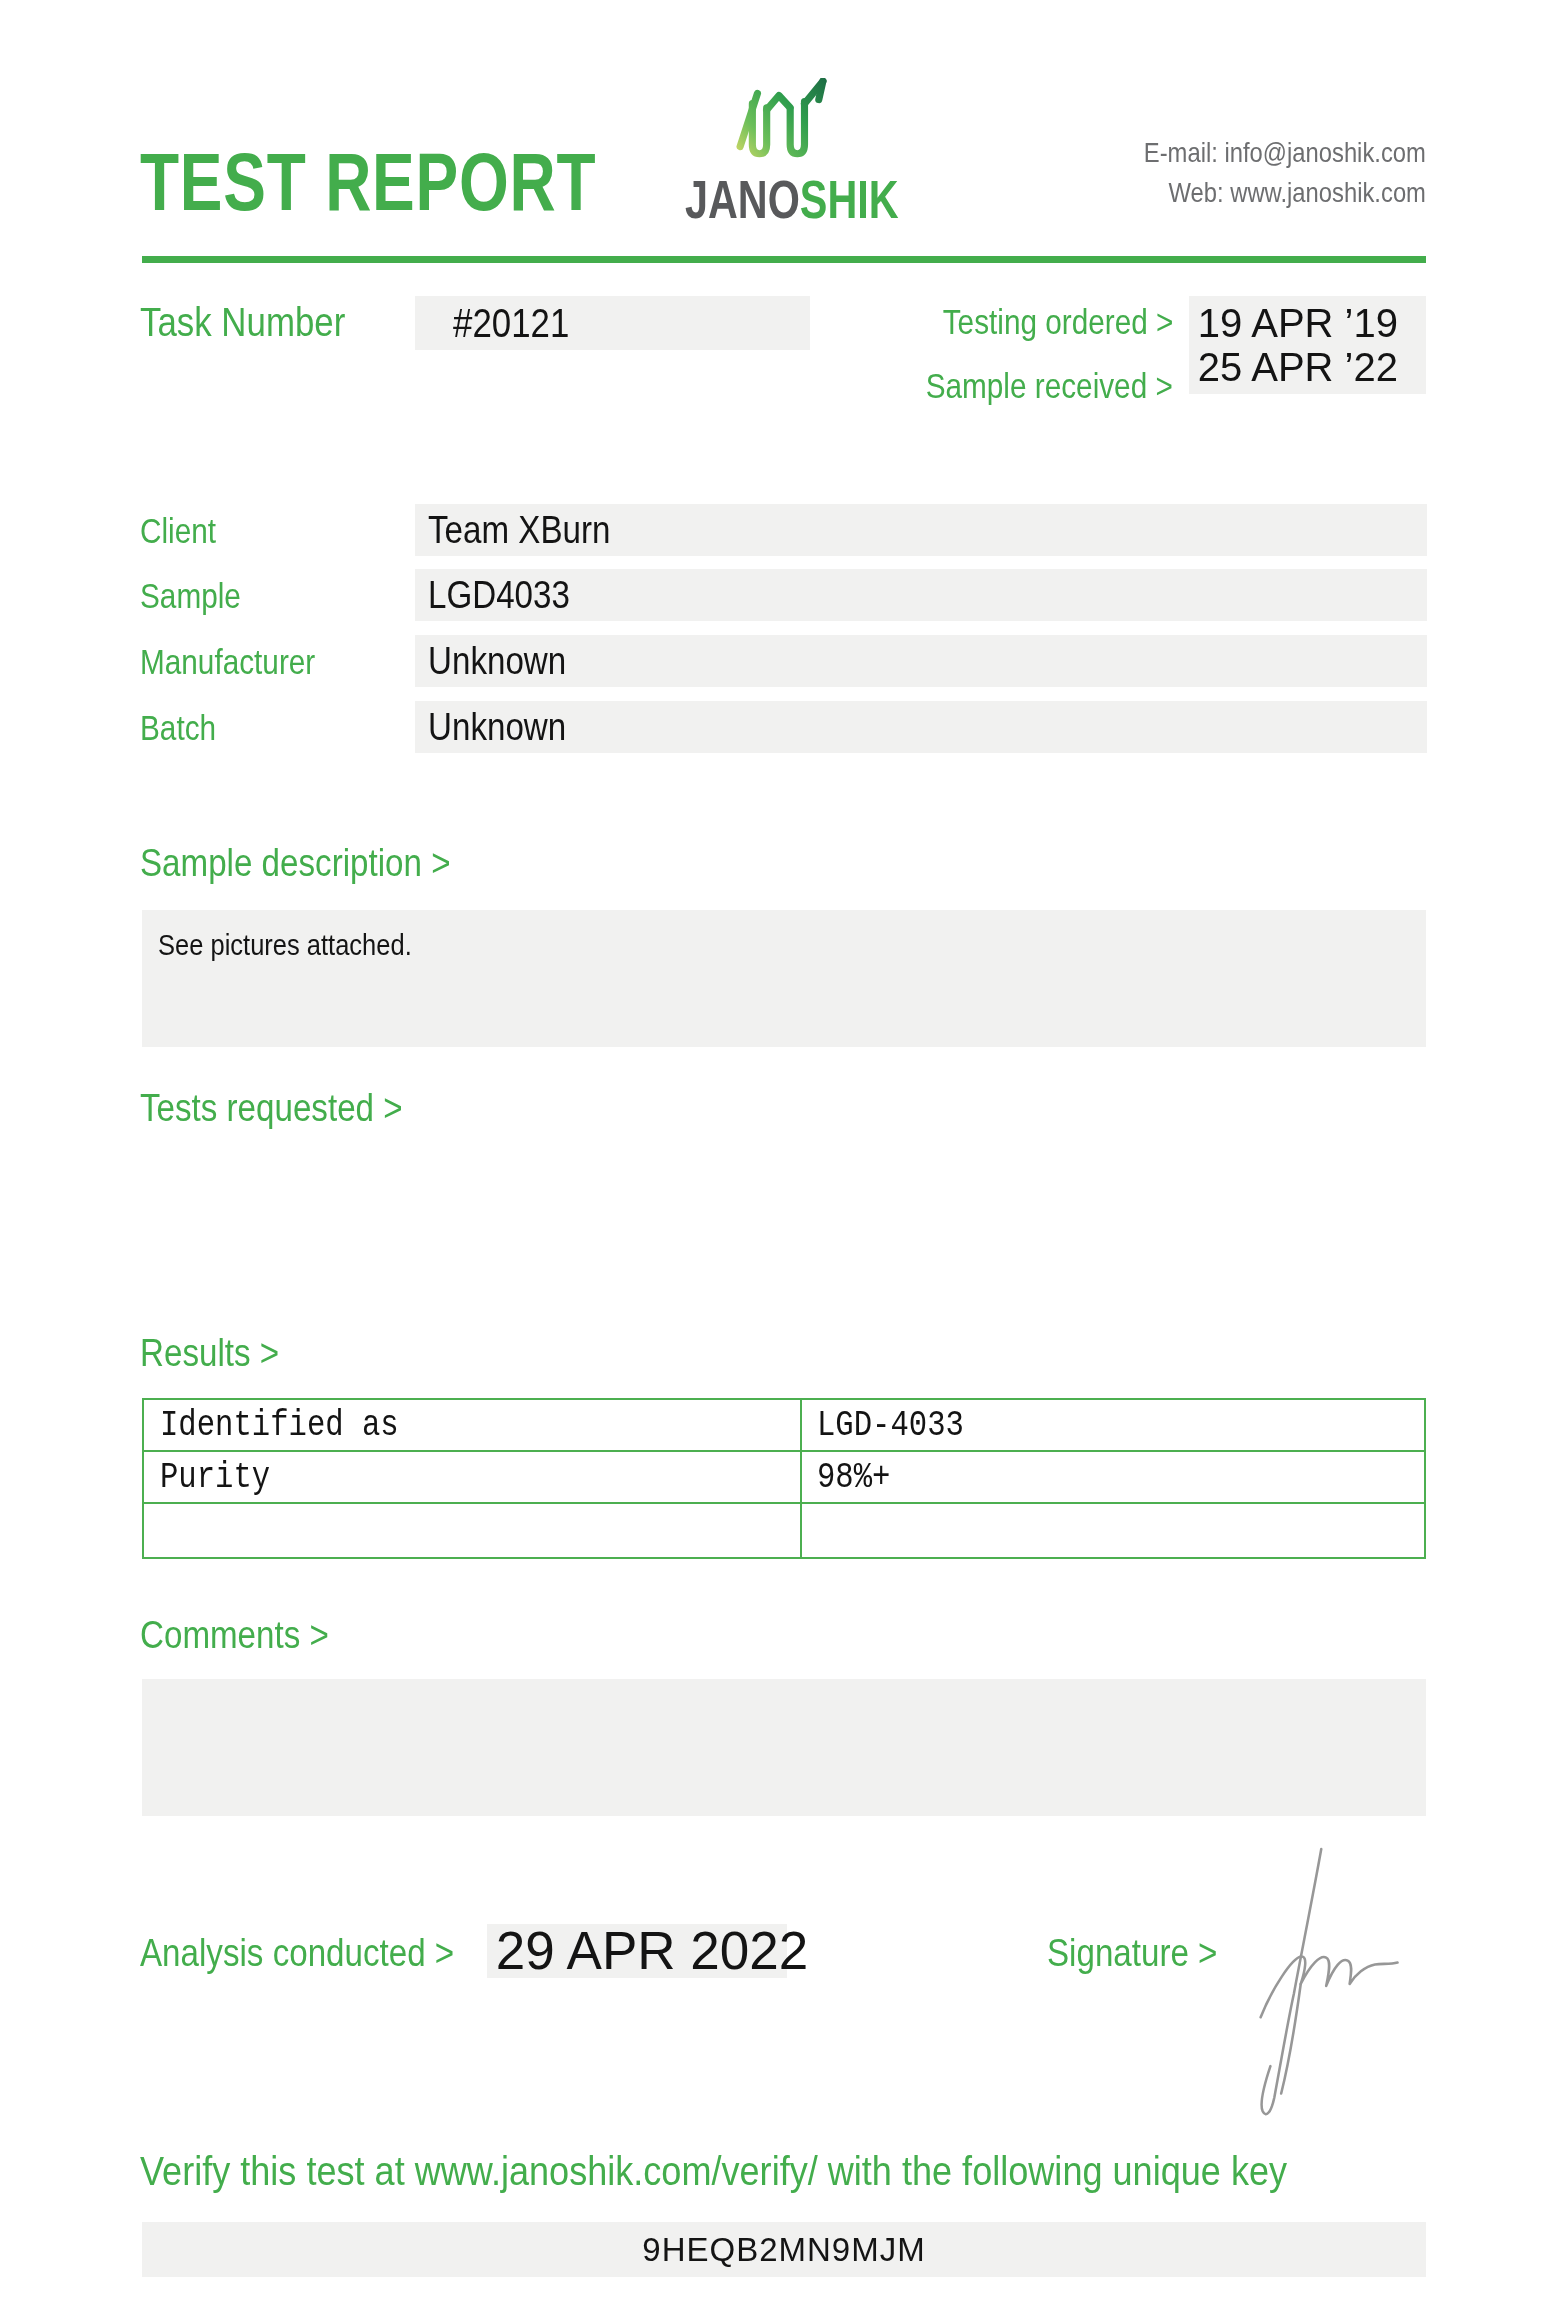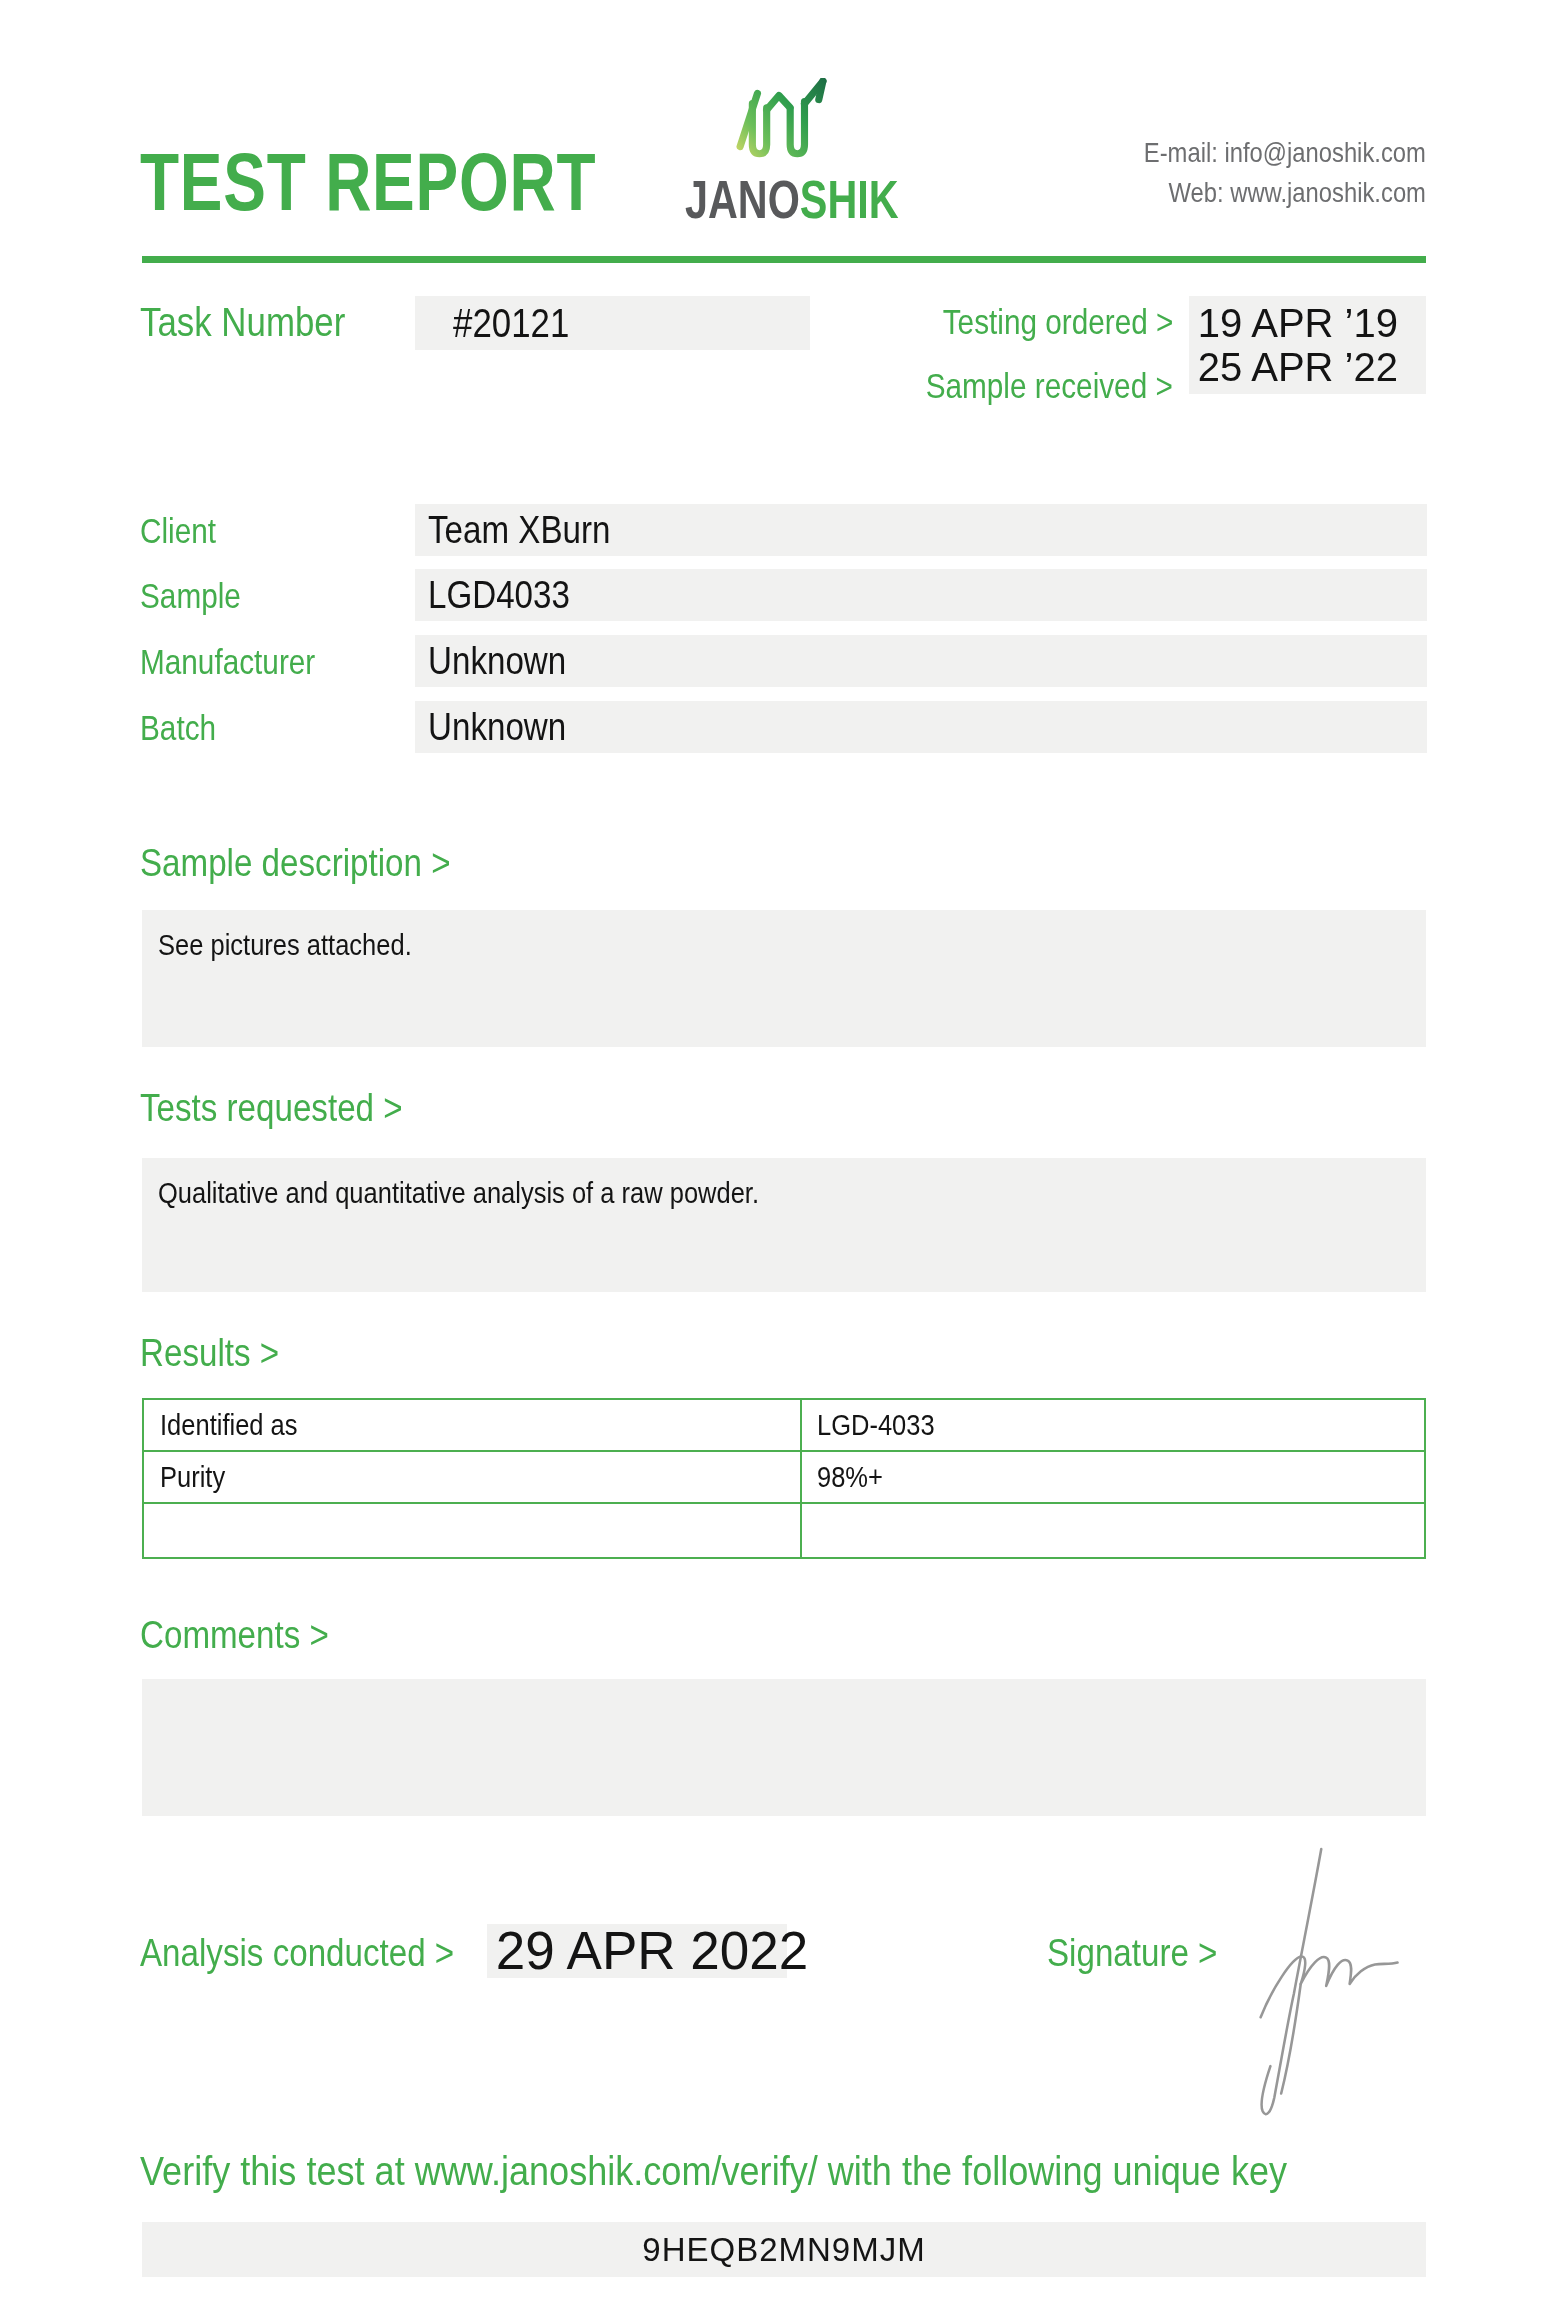--- a/index.html
+++ b/index.html
@@ -39,21 +39,21 @@
 
   .info-label{position:absolute;left:140px;font-size:35px;color:var(--green,#43ad4c);}
   .info-box{left:415px;width:1012px;height:52px;}
   .info-box .val{font-size:39px;line-height:52px;padding-left:12.7px;}
 
   .sec-head{position:absolute;left:140px;font-size:39px;color:var(--green,#43ad4c);text-align:right;}
   .body-box{left:142px;width:1284px;height:137px;}
   .body-box .val{display:block;font-size:30px;line-height:39px;padding:14.7px 0 0 15.7px;}
 
   table.results{position:absolute;left:142px;top:1398px;width:1284px;border-collapse:collapse;table-layout:fixed;}
-  table.results td{border:2.9px solid var(--table-border,#4caf50);height:50px;padding:0 0 0 15.7px;font-size:30px;vertical-align:middle;background:#fff;}
+  table.results td{border:2.9px solid var(--table-border,#4caf50);height:50px;padding:0 0 0 15.7px;font-size:36px;vertical-align:middle;background:#fff;font-family:Liberation Mono, monospace;}
   table.results td.c1{width:640px;}
   table.results tr.empty td{height:53px;}
 
   .analysis-label{position:absolute;left:140px;top:1931px;font-size:39px;color:var(--green,#43ad4c);}
   .analysis-box{left:487px;top:1924px;width:300px;height:54px;}
   .analysis-box .val{font-size:53px;line-height:54px;padding-left:8.8px;white-space:nowrap;}
   .signature-label{position:absolute;left:1047px;top:1931px;font-size:39px;color:var(--green,#43ad4c);}
   .signature{position:absolute;left:1245px;top:1839px;width:176px;height:289px;}
 
   .verify-line{position:absolute;left:140px;top:2148px;font-size:41px;color:var(--green,#43ad4c);}
@@ -132,23 +132,20 @@
   <div class="graybox info-box" style="top:701px">
       <div class="val"><span class="cond">Unknown</span></div>
     </div>
 
   <div class="sec-head" style="top:841px"><span class="cond">Sample description &gt;</span></div>
   <div class="graybox body-box" style="top:910px">
       <span class="val"><span class="cond">See pictures attached.</span></span>
     </div>
 
   <div class="sec-head" style="top:1086px"><span class="cond">Tests requested &gt;</span></div>
-  <div class="graybox body-box" style="top:1158px;height:134px">
-      <span class="val"><span class="cond">Qualitative and quantitative analysis of a raw powder.</span></span>
-    </div>
 
   <div class="sec-head" style="top:1331px"><span class="cond">Results &gt;</span></div>
   <table class="results">
     <tbody>
         <tr>
       <td class="c1"><span class="cond">Identified as</span></td>
       <td><span class="cond">LGD-4033</span></td>
     </tr>
     <tr>
       <td class="c1"><span class="cond">Purity</span></td>

